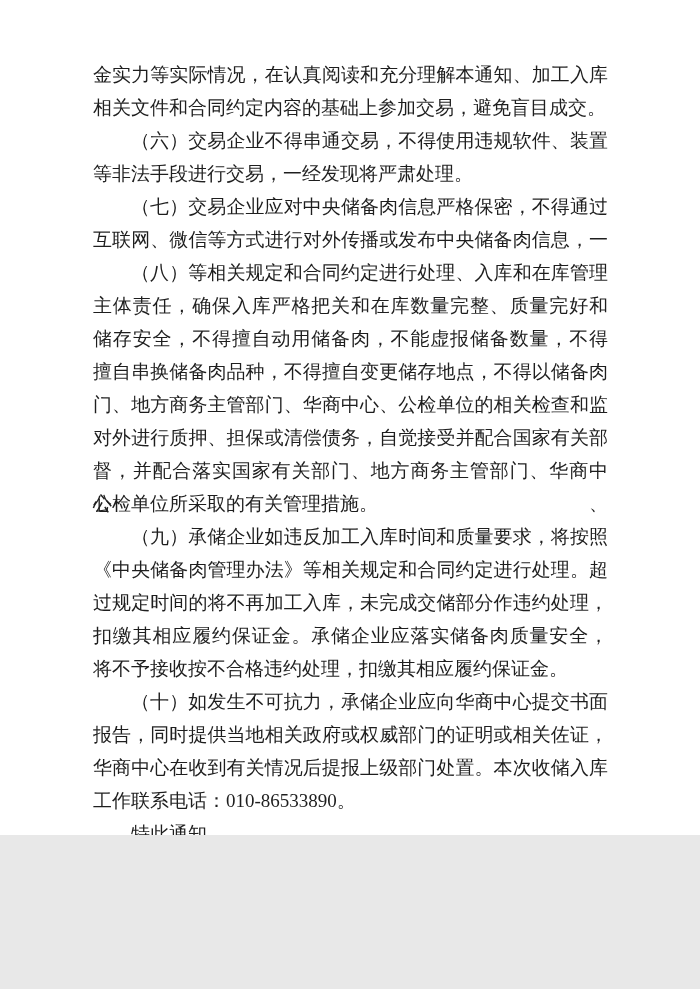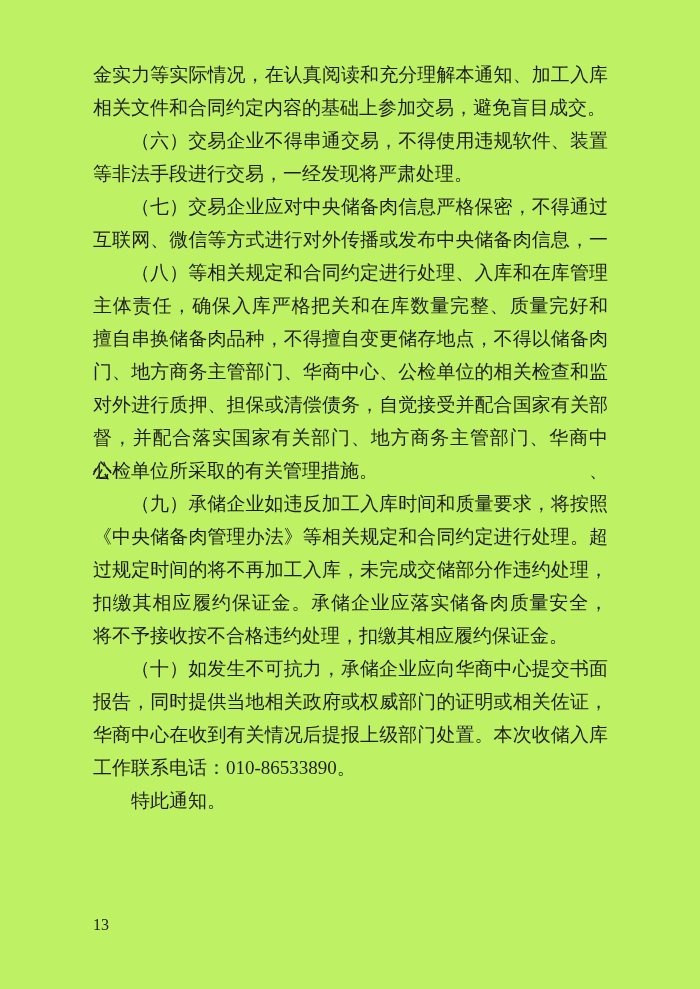--- a/index.html
+++ b/index.html
@@ -1,21 +1,21 @@
 <!DOCTYPE html>
 <html><head>
 <meta charset="utf-8">
 <style>
   * { margin: 0; padding: 0; box-sizing: border-box; }
   html, body { background: #e8e8e8; }
   .page {
     position: relative;
     width: 700px;
-    height: 989px;
-    background: #bef264;
+    height: 835px;
+    background: #ffffff;
     margin: 0 auto;
     font-family: "Liberation Serif", serif;
     color: #1e1e1e;
     overflow: hidden;
   }
   .body-text {
     position: absolute;
     left: 93px;
     top: 58px;
     width: 515px;
@@ -50,20 +50,21 @@
 <div class="page">
   <div class="body-text">
       <div class="line justify">金实力等实际情况，在认真阅读和充分理解本通知、加工入库</div>
       <div class="line">相关文件和合同约定内容的基础上参加交易，避免盲目成交。</div>
       <div class="line indent justify">（六）交易企业不得串通交易，不得使用违规软件、装置</div>
       <div class="line">等非法手段进行交易，一经发现将严肃处理。</div>
       <div class="line indent justify">（七）交易企业应对中央储备肉信息严格保密，不得通过</div>
       <div class="line justify">互联网、微信等方式进行对外传播或发布中央储备肉信息，一</div>
       <div class="line indent justify">（八）等相关规定和合同约定进行处理、入库和在库管理</div>
       <div class="line justify">主体责任，确保入库严格把关和在库数量完整、质量完好和</div>
+      <div class="line justify">储存安全，不得擅自动用储备肉，不能虚报储备数量，不得</div>
       <div class="line justify">擅自串换储备肉品种，不得擅自变更储存地点，不得以储备肉</div>
       <div class="line justify">门、地方商务主管部门、华商中心、公检单位的相关检查和监</div>
       <div class="line justify">对外进行质押、担保或清偿债务，自觉接受并配合国家有关部</div>
       <div class="line justify">督，并配合落实国家有关部门、地方商务主管部门、华商中心、</div>
       <div class="line">公检单位所采取的有关管理措施。</div>
       <div class="line indent justify">（九）承储企业如违反加工入库时间和质量要求，将按照</div>
       <div class="line justify">《中央储备肉管理办法》等相关规定和合同约定进行处理。超</div>
       <div class="line justify">过规定时间的将不再加工入库，未完成交储部分作违约处理，</div>
       <div class="line justify">扣缴其相应履约保证金。承储企业应落实储备肉质量安全，</div>
       <div class="line">将不予接收按不合格违约处理，扣缴其相应履约保证金。</div>

